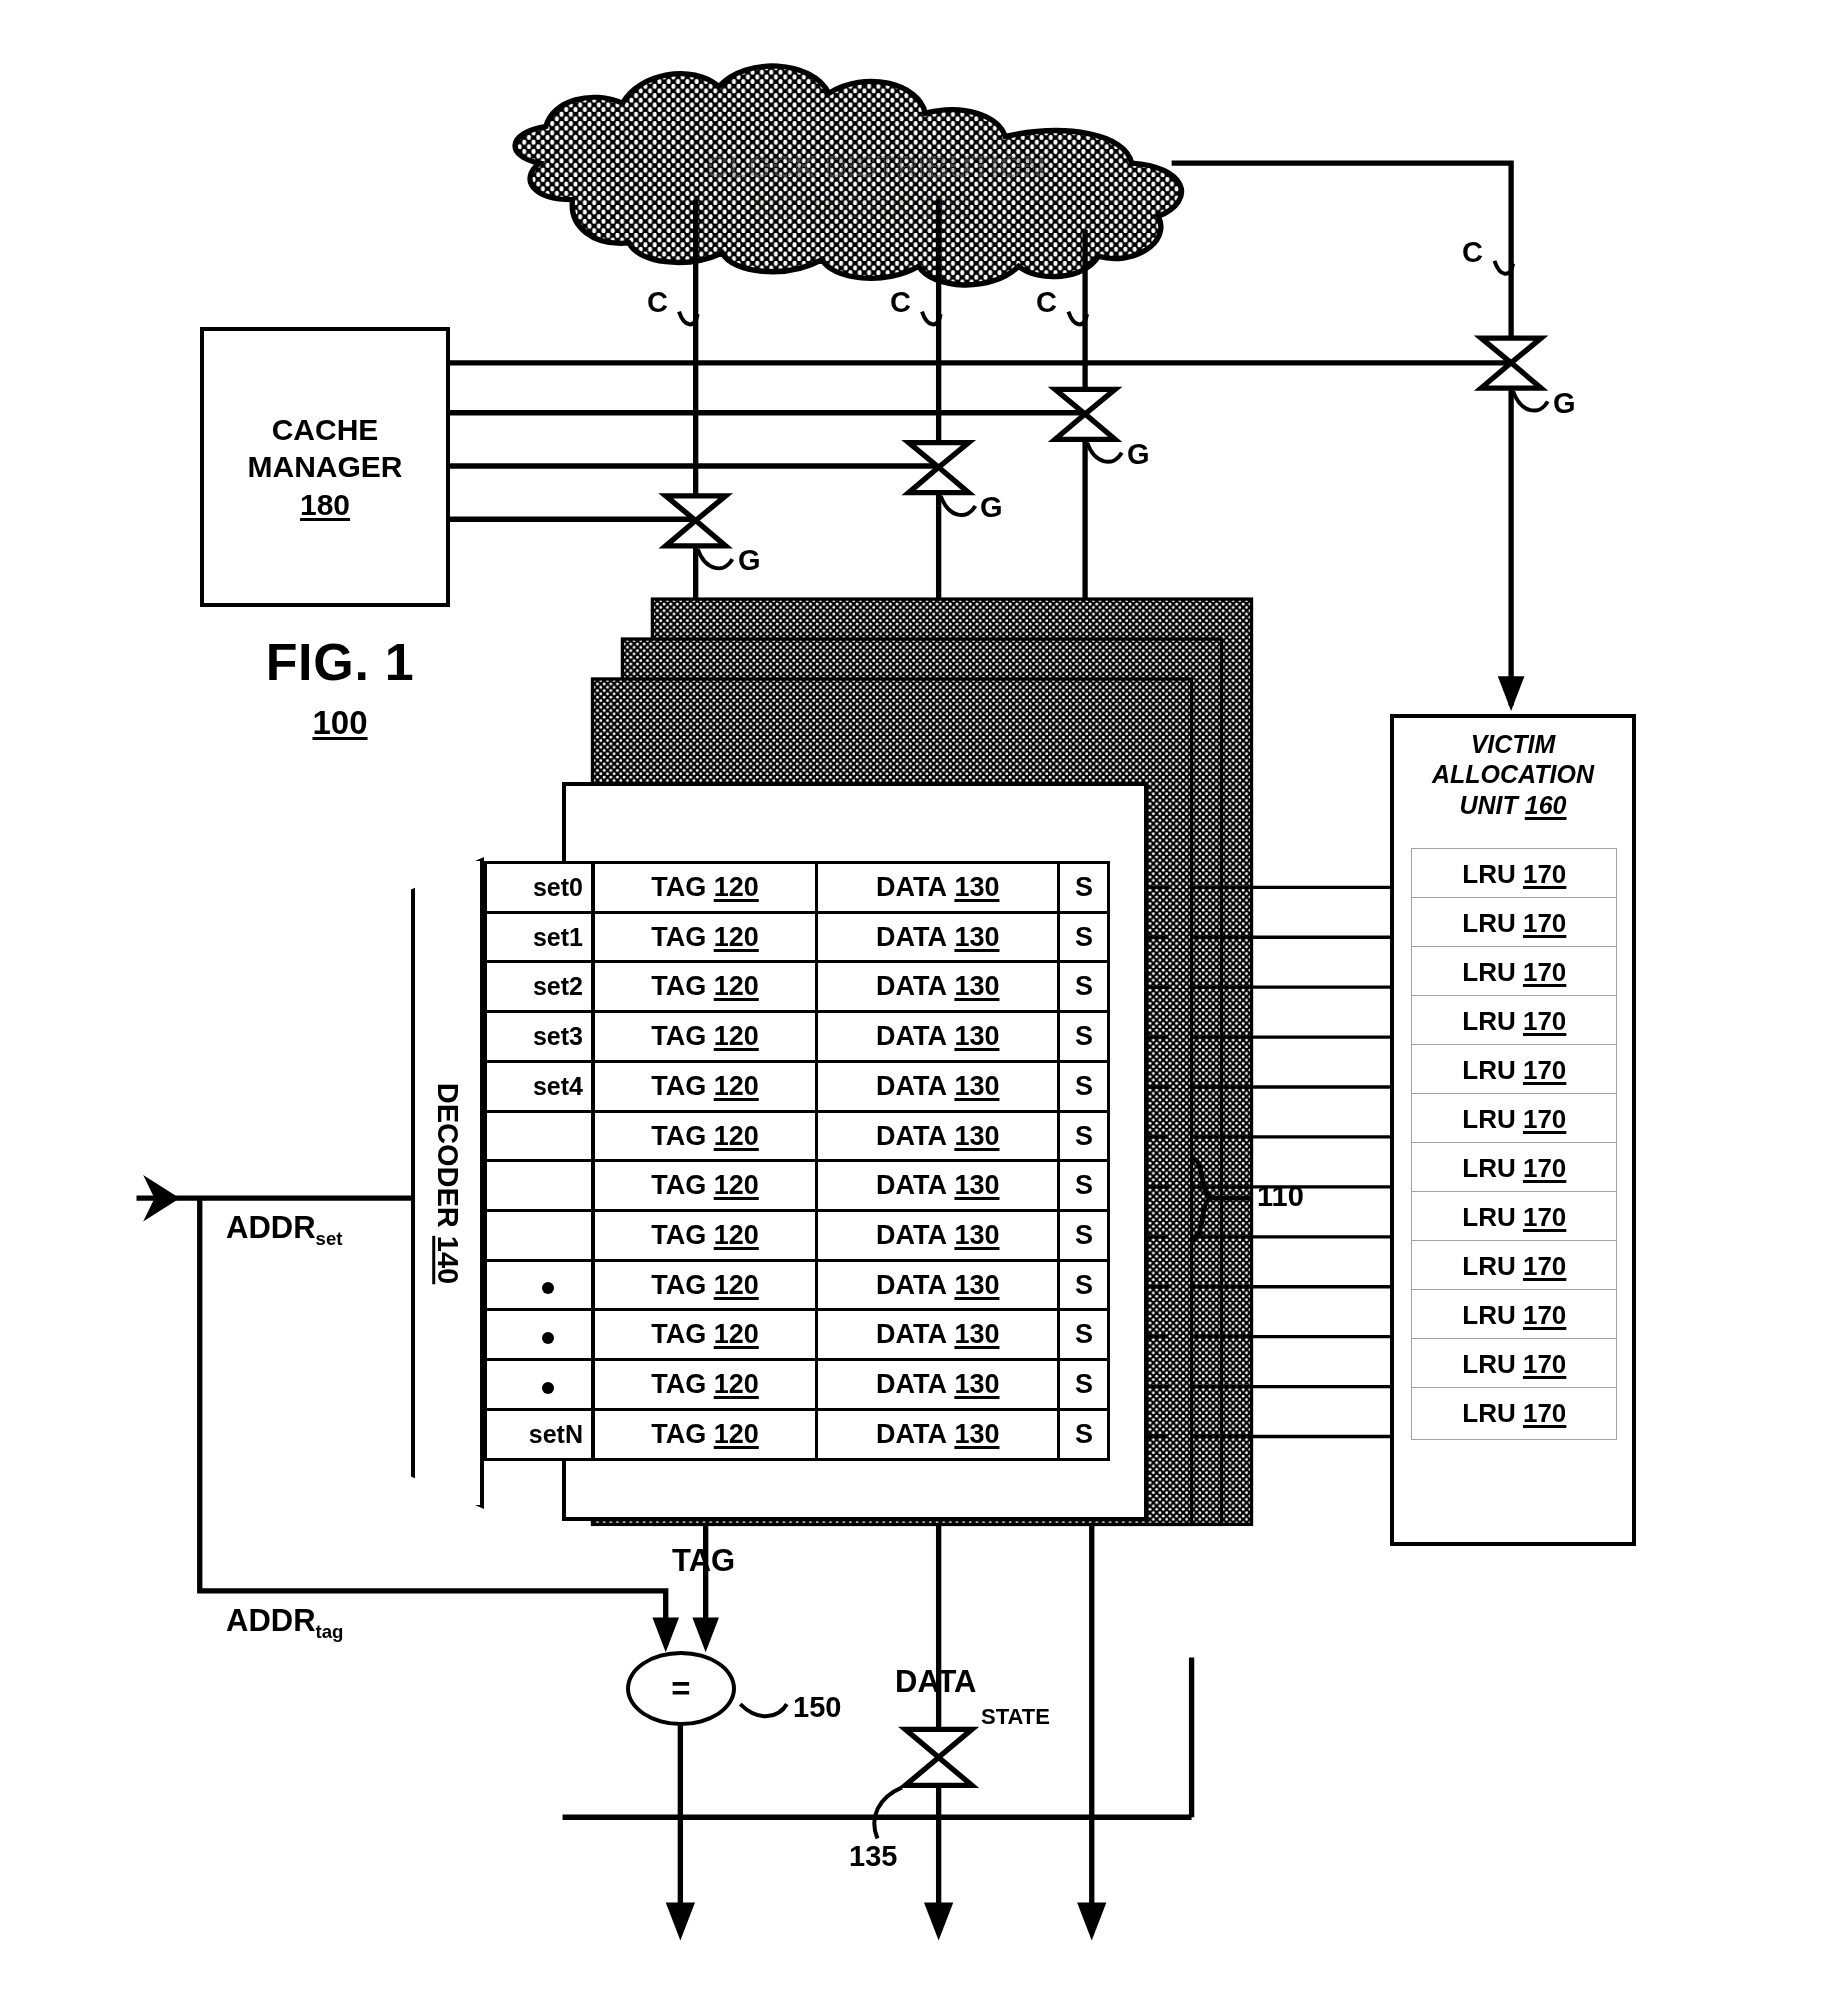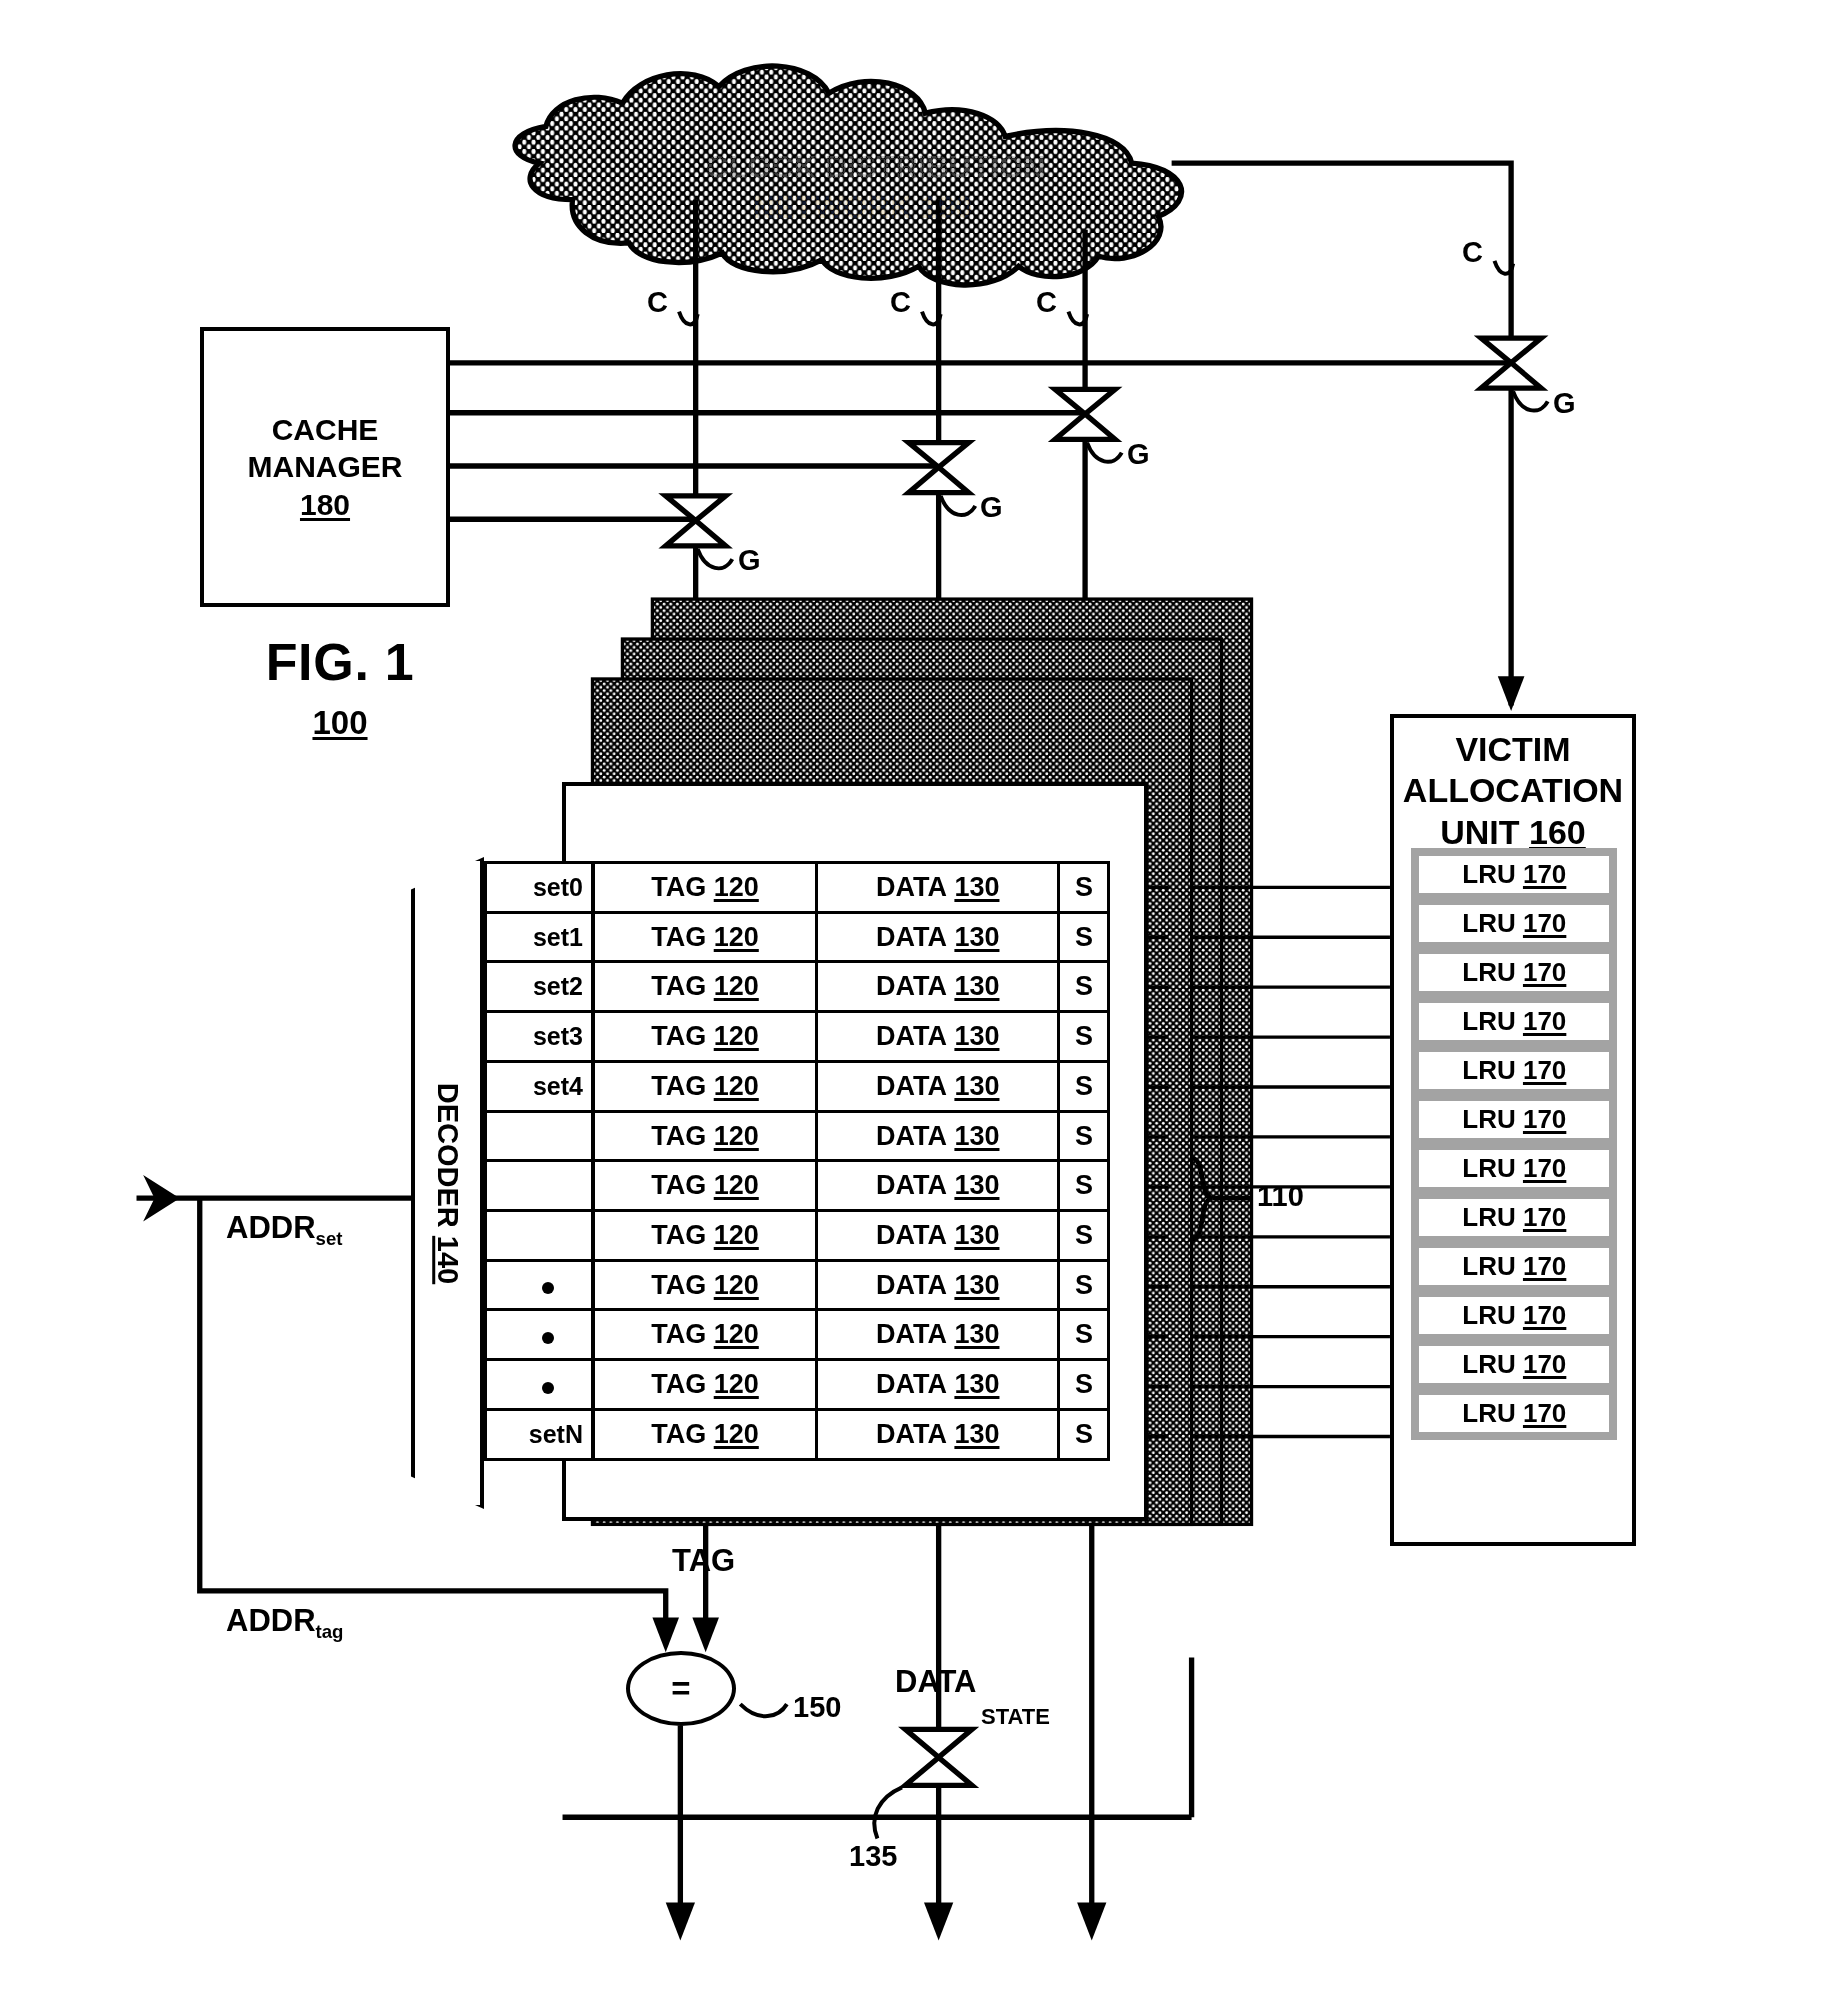--- a/index.html
+++ b/index.html
@@ -21,24 +21,24 @@
      font-size:30px;font-weight:bold;line-height:1.25;text-align:center;}
 
   
   #fig-caption{position:absolute;left:220px;top:632px;width:240px;text-align:center;}
   #fig-caption .fig{font-size:52px;font-weight:bold;letter-spacing:0.7px;}
   #fig-caption .num{font-size:33px;font-weight:bold;margin-top:12px;}
 
   
   #victim-unit{position:absolute;left:1390px;top:714px;width:246px;height:832px;
      border:4.7px solid #000;background:#fff;box-sizing:border-box;}
-  #victim-unit .vu-title{font-size:34px;font-weight:bold;text-align:center;
-     line-height:1.22;padding:10.7px 4px 0 4px;}
+  #victim-unit .vu-title{font-size:25px;font-weight:bold;text-align:center;
+     line-height:1.22;padding:10.7px 4px 0 4px;font-style:italic;}
   #lru-list{position:absolute;left:17.3px;top:130px;width:206px;}
-  .lru-box{border:8px solid #a3a3a3;background:#fff;box-sizing:border-box;
+  .lru-box{border:1px solid #a3a3a3;background:#fff;box-sizing:border-box;
      height:53px;margin-top:-4px;display:flex;align-items:center;justify-content:center;
      font-size:26px;font-weight:bold;}
   .lru-box:first-child{margin-top:0;}
 
   
   #decoder{position:absolute;left:411px;top:857px;width:73px;height:652px;}
   #decoder .shape{position:absolute;inset:0;background:#fff;border:4.7px solid #000;
      box-sizing:border-box;
      clip-path:polygon(0 5%,100% 0,100% 100%,0 95%);}
   #decoder .dtext{position:absolute;left:0;top:0;width:73px;height:652px;

